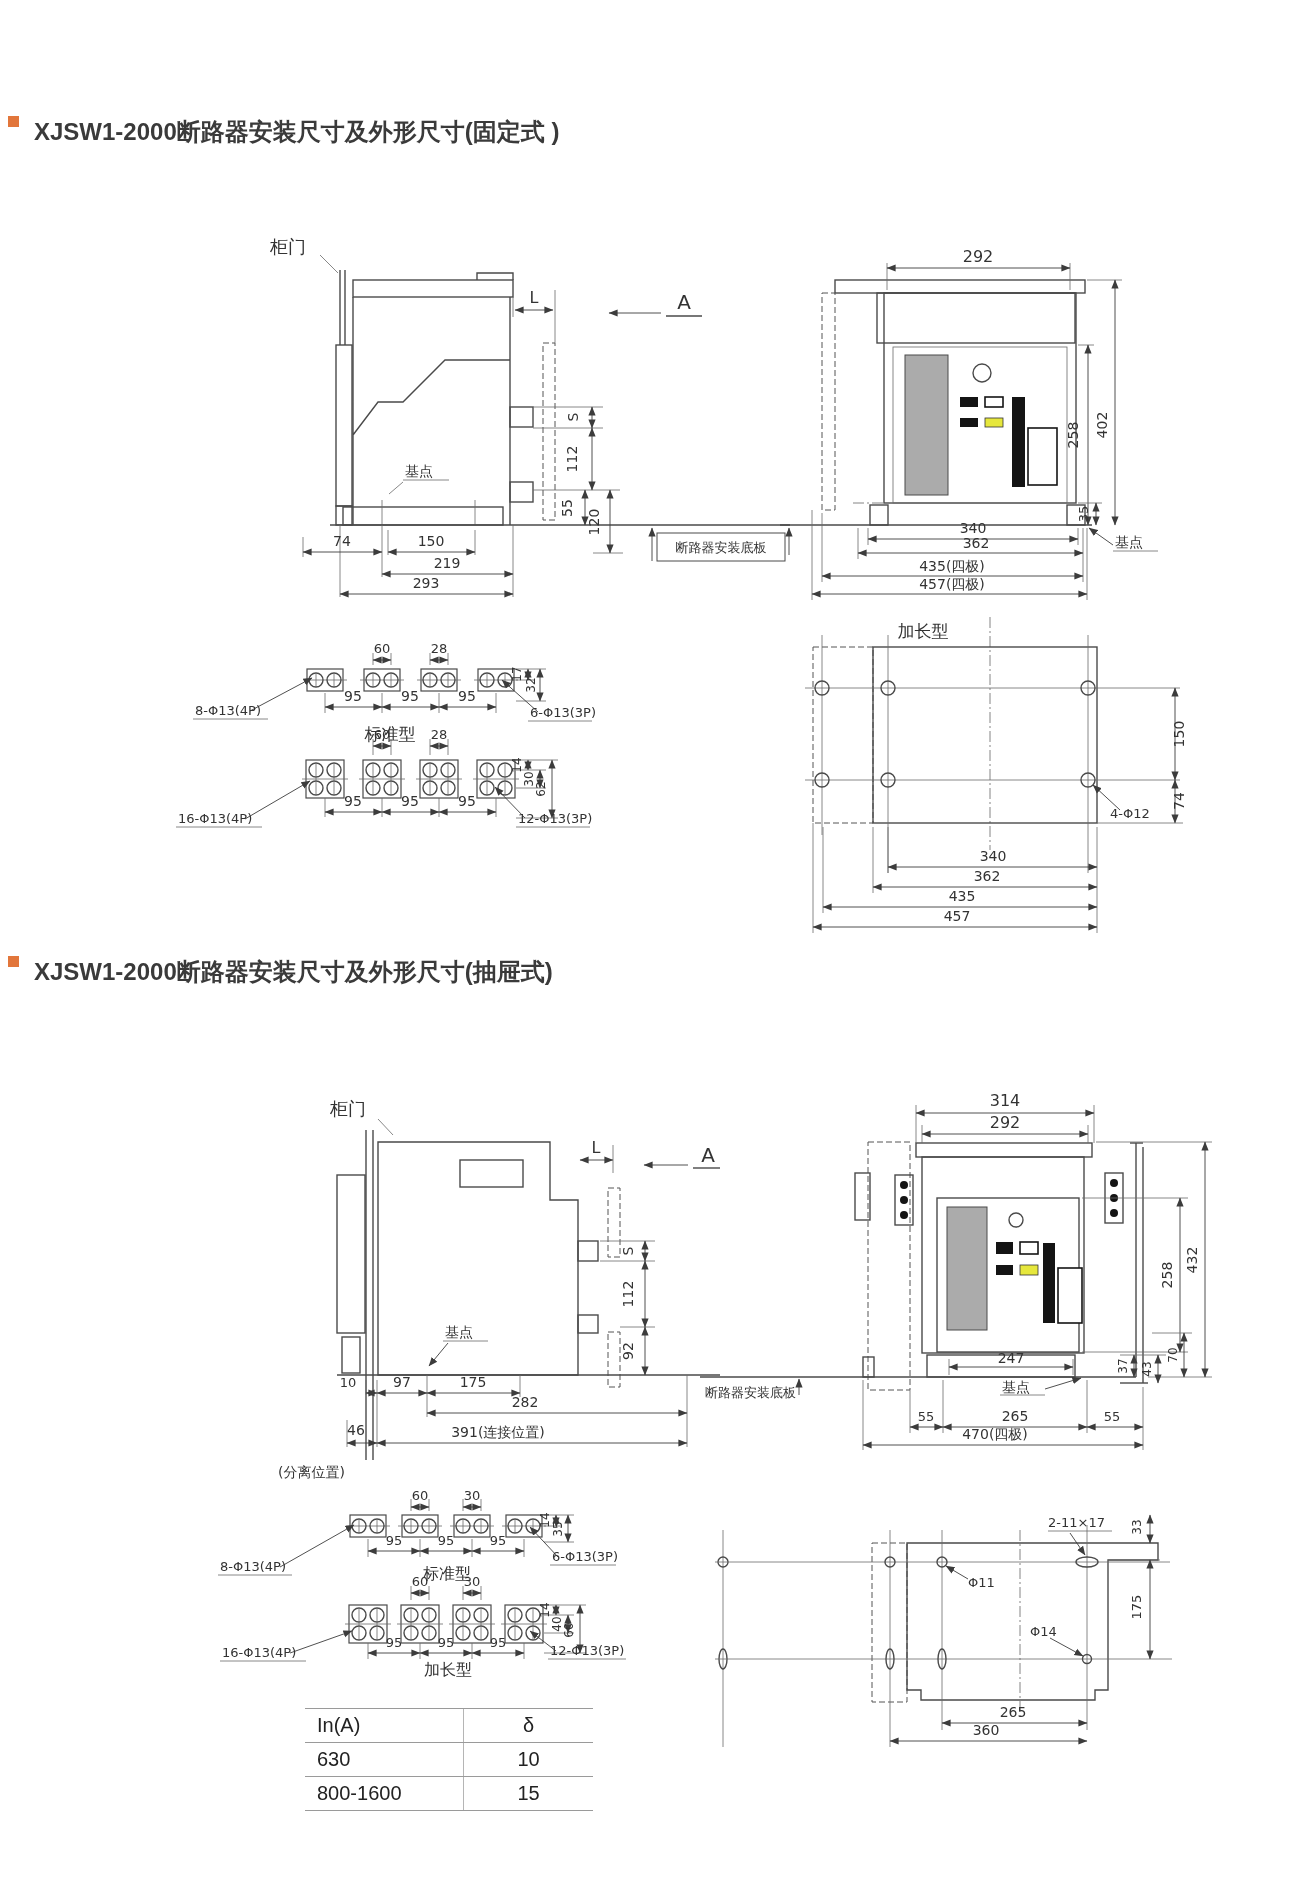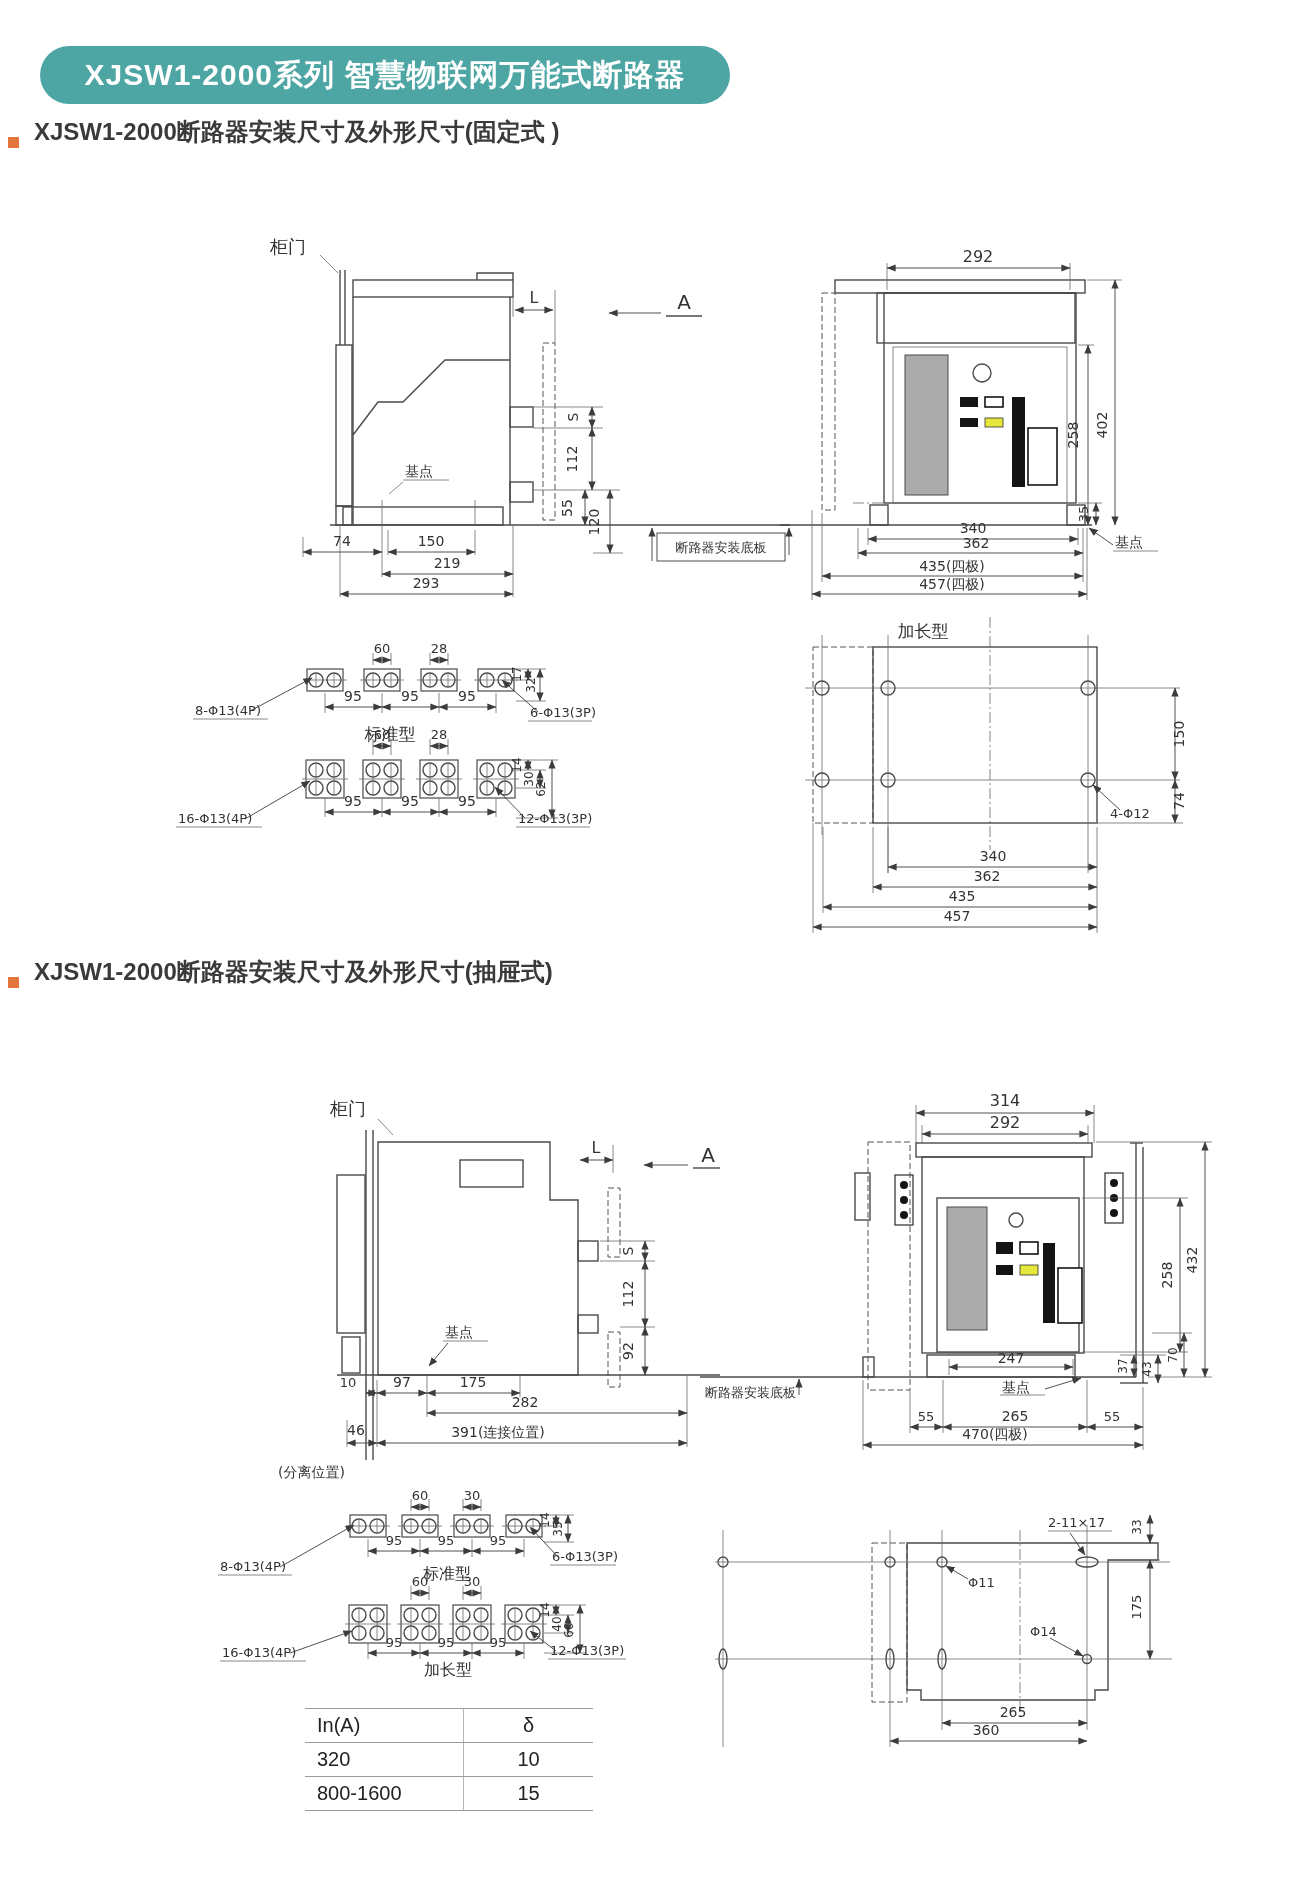--- a/index.html
+++ b/index.html
@@ -1,21 +1,21 @@
 <!DOCTYPE html>
 <html><head>
 <meta charset="utf-8">
 <style>
   html,body{margin:0;padding:0;background:#fff;}
   .page{position:relative;width:1294px;height:1877px;background:#fff;overflow:hidden;
         font-family:"Liberation Sans","DejaVu Sans",sans-serif;}
   .title-pill{position:absolute;left:40px;top:46px;width:690px;height:58px;border-radius:29px;
         background:#4DA6A4;color:#fff;font-size:30px;font-weight:bold;
         display:flex;align-items:center;justify-content:center;letter-spacing:1px;}
-  .sec-head{position:absolute;left:8px;display:flex;align-items:flex-end;}
+  .sec-head{position:absolute;left:8px;display:flex;align-items:flex-start;}
   .bullet{width:11px;height:11px;background:#E2763B;display:inline-block;margin-right:15px;}
   .sec-title{font-size:24px;font-weight:bold;color:#3a3a3a;}
   svg.draw{position:absolute;overflow:visible;}
   svg text{font-family:"DejaVu Sans","Liberation Sans",sans-serif;fill:#333;}
   .t12{font-size:12px}.t13{font-size:13px}.t14{font-size:14px}.t16{font-size:16px}
   .t17{font-size:17px}.t18{font-size:18px}.t20{font-size:20px}
   .obj{fill:none;stroke:#4a4a4a;stroke-width:1.4}
   .thin{fill:none;stroke:#6a6a6a;stroke-width:0.8}
   .dim{fill:none;stroke:#3c3c3c;stroke-width:0.9;marker-start:url(#arr);marker-end:url(#arr)}
   .lead{fill:none;stroke:#3c3c3c;stroke-width:0.9;marker-end:url(#arr)}
@@ -57,23 +57,20 @@
           <circle class="obj" cx="10" cy="10" r="7"></circle>
           <circle class="obj" cx="28" cy="10" r="7"></circle>
           <circle class="obj" cx="10" cy="28" r="7"></circle>
           <circle class="obj" cx="28" cy="28" r="7"></circle>
           <line class="thin" x1="10" y1="3" x2="10" y2="35"></line>
           <line class="thin" x1="28" y1="3" x2="28" y2="35"></line>
         </g>
     </defs>
   </svg>
 
-  <div class="title-pill">
-    <span>XJSW1-2000系列 智慧物联网万能式断路器</span>
-  </div>
 
   <div class="sec-head" style="top:116px">
     <span class="bullet"></span>
     <span class="sec-title">XJSW1-2000断路器安装尺寸及外形尺寸(固定式 )</span>
   </div>
 
   <svg class="draw" style="left:225px;top:195px" width="575" height="410">
     <g>
       <line class="thin" x1="95" y1="60" x2="113" y2="78"></line>
       <path class="obj" d="M115,75V150 M120,75V150"></path>
@@ -576,21 +573,21 @@
     <text class="t14" text-anchor="middle" x="313" y="222">265</text>
     <text class="t14" text-anchor="middle" x="286" y="240">360</text>
   </svg>
 
   <div class="dtable">
     <div class="trow">
       <div class="tc1">In(A)</div>
       <div class="tc2">δ</div>
     </div>
     <div class="trow">
-      <div class="tc1">320</div>
+      <div class="tc1">630</div>
       <div class="tc2">10</div>
     </div>
     <div class="trow">
       <div class="tc1">800-1600</div>
       <div class="tc2">15</div>
     </div>
   </div>
 
 </div>
 

